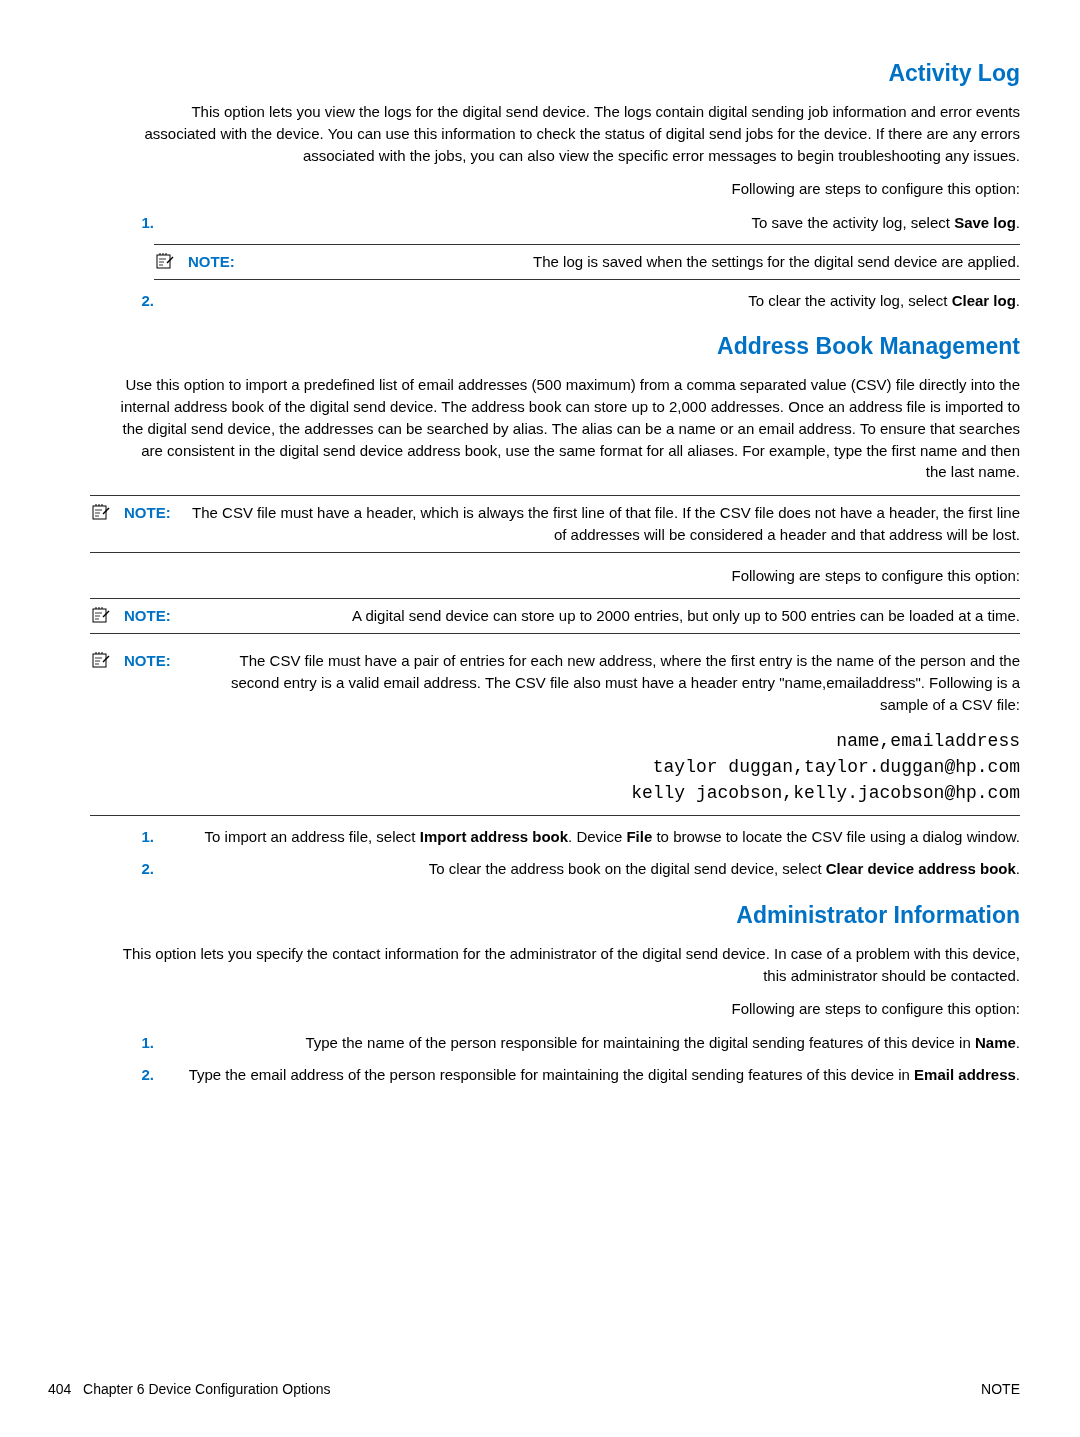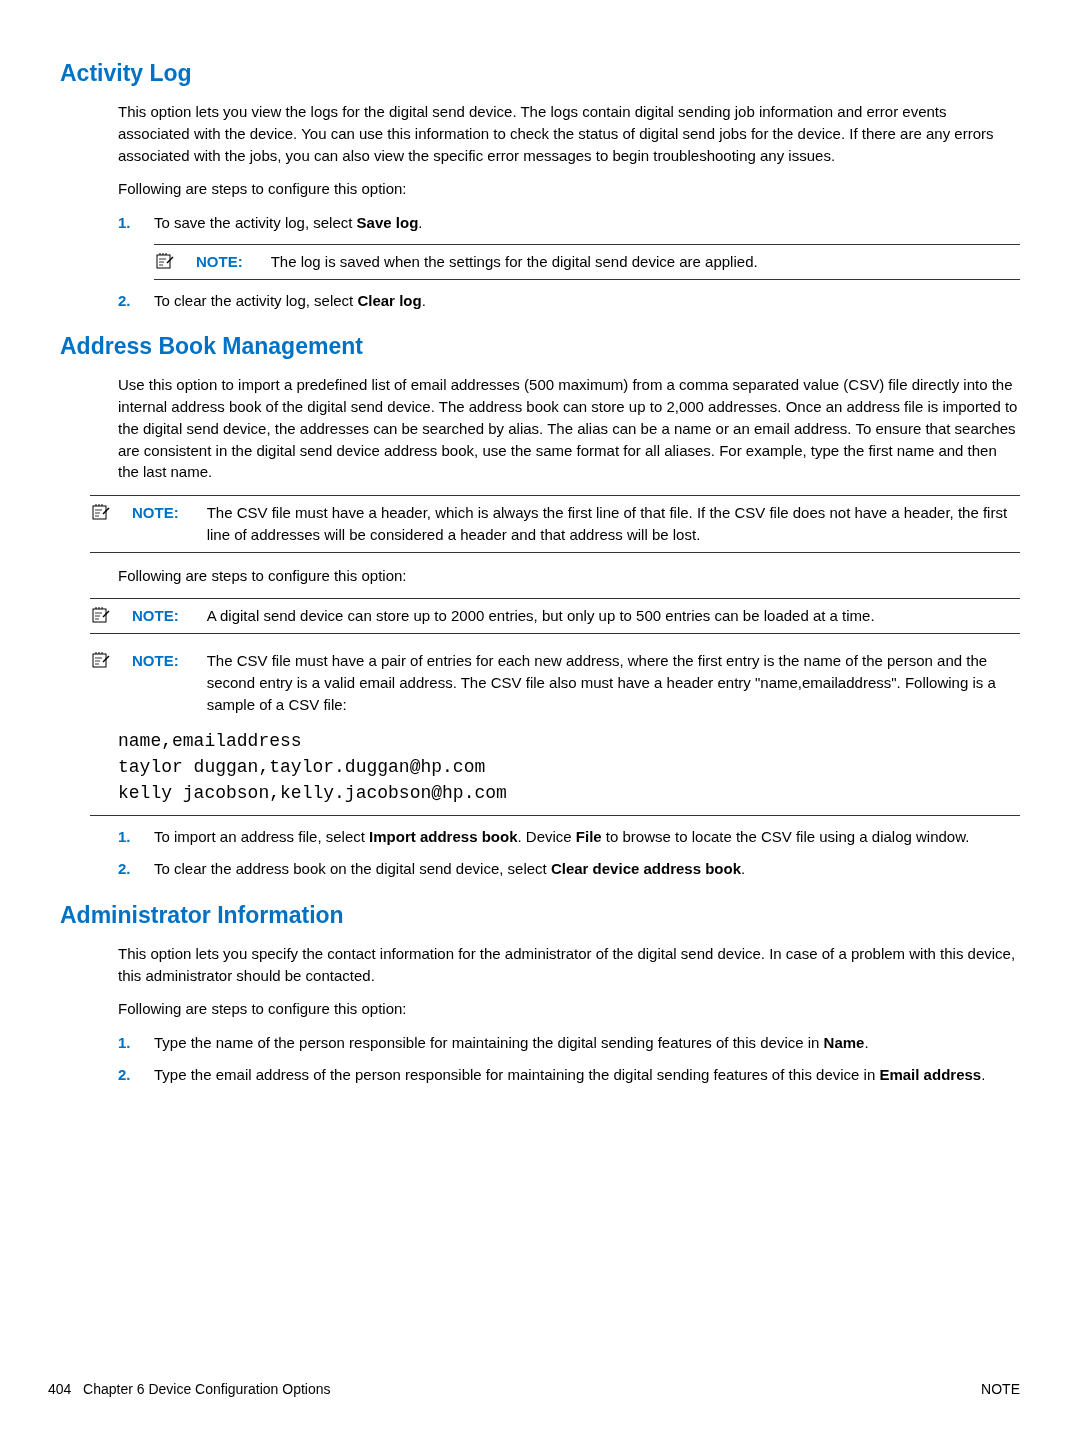--- a/index.html
+++ b/index.html
@@ -8,20 +8,21 @@
     padding: 0;
     background: #ffffff;
     font-family: Arial, Helvetica, sans-serif;
     color: #000;
     width: 1080px;
   }
   .page {
     padding: 60px 60px 24px 60px;
     min-height: 1437px;
     position: relative;
+    text-align: right;
   }
   h2.section {
     color: #0072c6;
     font-weight: 700;
     font-size: 23px;
     margin: 22px 0 14px 0;
     font-family: Arial, Helvetica, sans-serif;
   }
   h2.section.first { margin-top: 0; }
   .body-block {
@@ -49,21 +50,21 @@
   ol > li .li-text { flex: 1; }
   .strong { font-weight: 700; }
 
   .note-box {
     border-top: 1px solid #333;
     border-bottom: 1px solid #333;
     padding: 6px 0;
     margin: 10px 0;
     display: flex;
     align-items: flex-start;
-    gap: 20px;
+    gap: 12px;
     font-size: 15px;
     line-height: 1.45;
   }
   .note-box .note-icon {
     flex-shrink: 0;
     width: 22px;
     height: 20px;
     display: inline-flex;
     align-items: center;
     justify-content: center;

